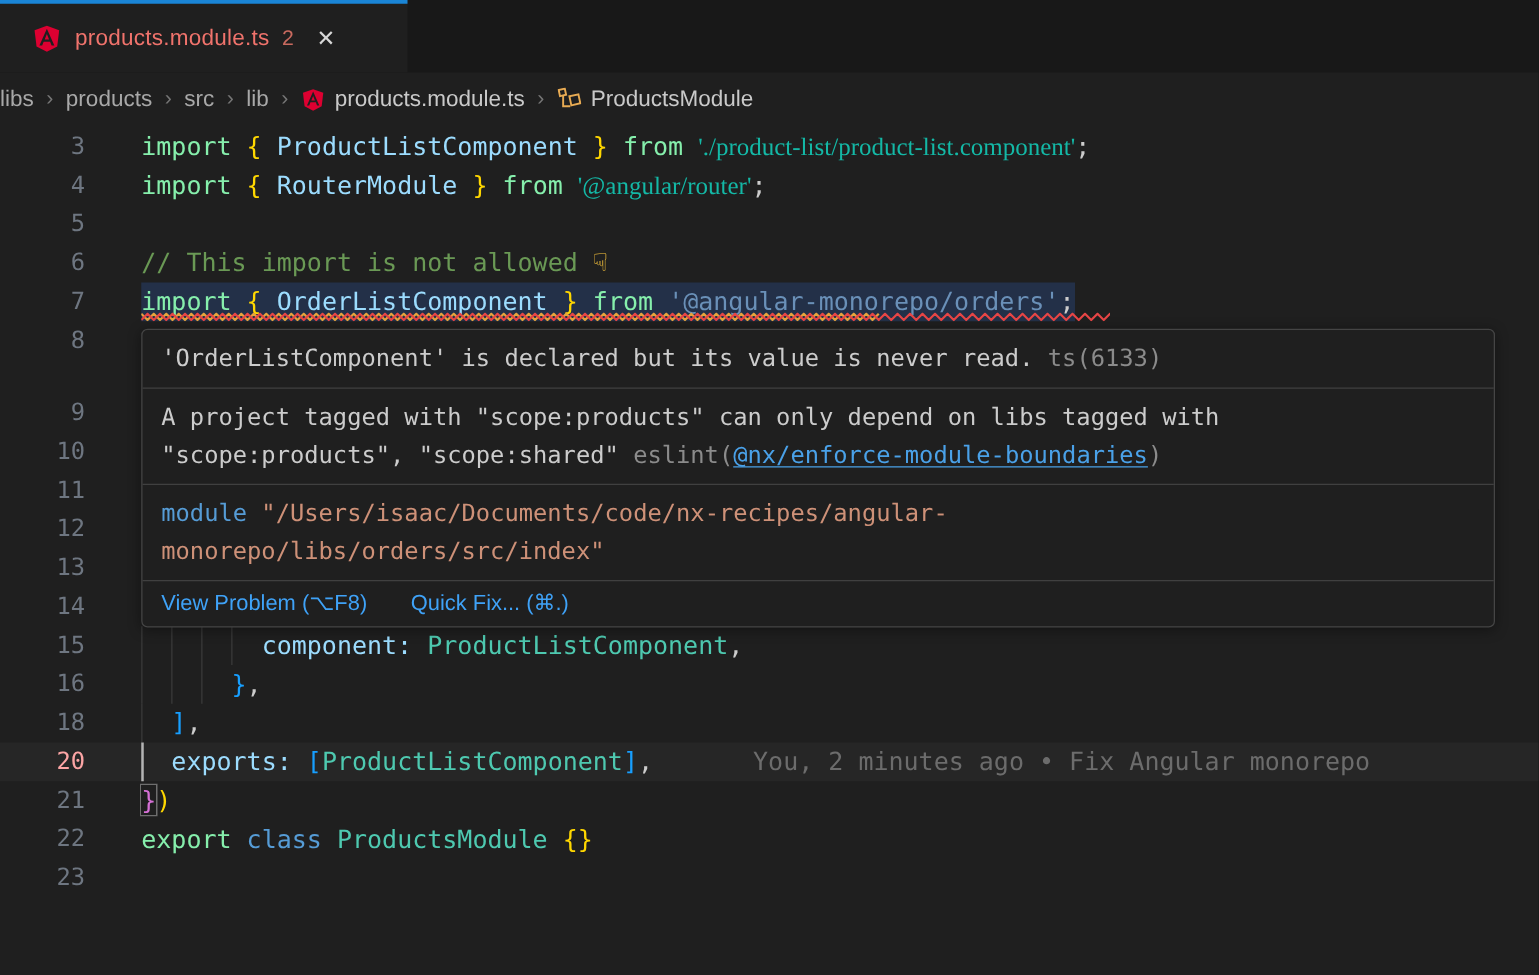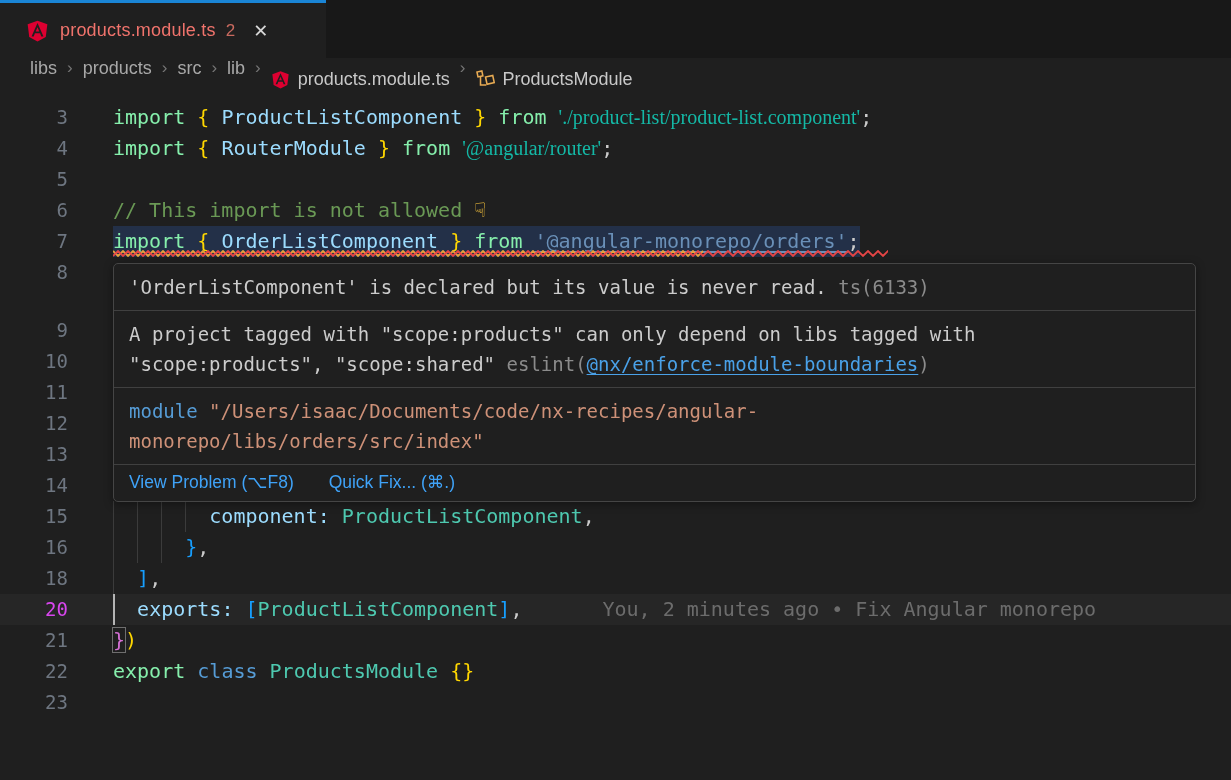--- a/index.html
+++ b/index.html
@@ -9,47 +9,47 @@
   
   .tabbar { height:58px; background:#181818; display:flex; }
   .tab { width:326px; height:58px; background:#1f1f1f; border-top:3px solid #1a85d6;
          display:flex; align-items:center; padding-left:26px; cursor:pointer; }
   .tab-icon { width:23px; height:23px; flex:0 0 auto; }
   .tab-label { margin-left:11px; font-size:18px; color:#f0736c; letter-spacing:.2px; }
   .tab-count { margin-left:10px; font-size:17px; color:#c96a5f; }
   .tab-close { margin-left:18px; color:#d7d7d7; font-size:18px; cursor:pointer; line-height:1; }
 
   
-  .breadcrumb { height:42px; background:#1f1f1f; display:flex; 
-                padding-left:30px; font-size:18px; color:#a8a8a8; }
+  .breadcrumb { height:42px; background:#1f1f1f; display:flex; align-items:center;
+                font-size:18px; color:#a8a8a8; }
   .bc-item { cursor:pointer; }
   .bc-sep { margin:0 10px; color:#767676; font-size:17px; }
   .bc-file, .bc-symbol { display:flex; align-items:center; color:#c9c9c9; cursor:pointer; }
   .bc-file .ico, .bc-symbol .ico { width:19px; height:19px; margin-right:8px; }
 
   
   .editor { position:relative; background:#1f1f1f; padding-top:2px; height:680px;
             font-family:"DejaVu Sans Mono", monospace; font-size:20px; }
   .row { display:flex; height:31px; line-height:31px; white-space:pre; }
   .row.current { background:rgba(255,255,255,0.035); }
   .ln { width:68px; text-align:right; color:#6e7681; flex:0 0 auto;
         font-size:19px; user-select:none; }
-  .row.current .ln { color:#d946ef;padding-left:10px; }
+  .row.current .ln { color:#fca5a5;padding-left:10px; }
   .code { position:relative; padding-left:45px; flex:1 1 auto; }
   .spacer { height:27px; }
   .guide { position:absolute; top:0; bottom:0; border-left:1px solid #3b3b3b; }
   .guide.bright { border-left:2px solid #b4b4b4; }
 
   .tok-kw  { color:#86efac; }
   .tok-kwb { color:#569CD6; }
   .tok-id  { color:#9CDCFE; }
   .tok-prop{ color:#9CDCFE; }
   .tok-type{ color:#4EC9B0; }
   .tok-str { color:#14b8a6;font-family:Liberation Serif, serif; }
-  .tok-strlink { color:#6A90B8; text-decoration:underline; text-underline-offset:3px; }
+  .tok-strlink { color:#6A90B8; text-underline-offset:3px; }
   .tok-cmt { color:#6A9955; }
   .tok-brY { color:#FFD700; }
   .tok-brP { color:#D670D6; }
   .tok-brB { color:#179FFF; }
   .tok-pln { color:#CCCCCC; }
   .tok-emoji { color:#FFC83D; font-family:"DejaVu Sans", sans-serif; }
   .brk-match { box-shadow:0 0 0 1px #6e6e6e; }
   .hl-wrap { background:#233048; display:inline-block; }
   .squiggle { position:absolute; left:45px; bottom:0; pointer-events:none; }
   .blame { color:#6c6c6c; margin-left:80px; }

